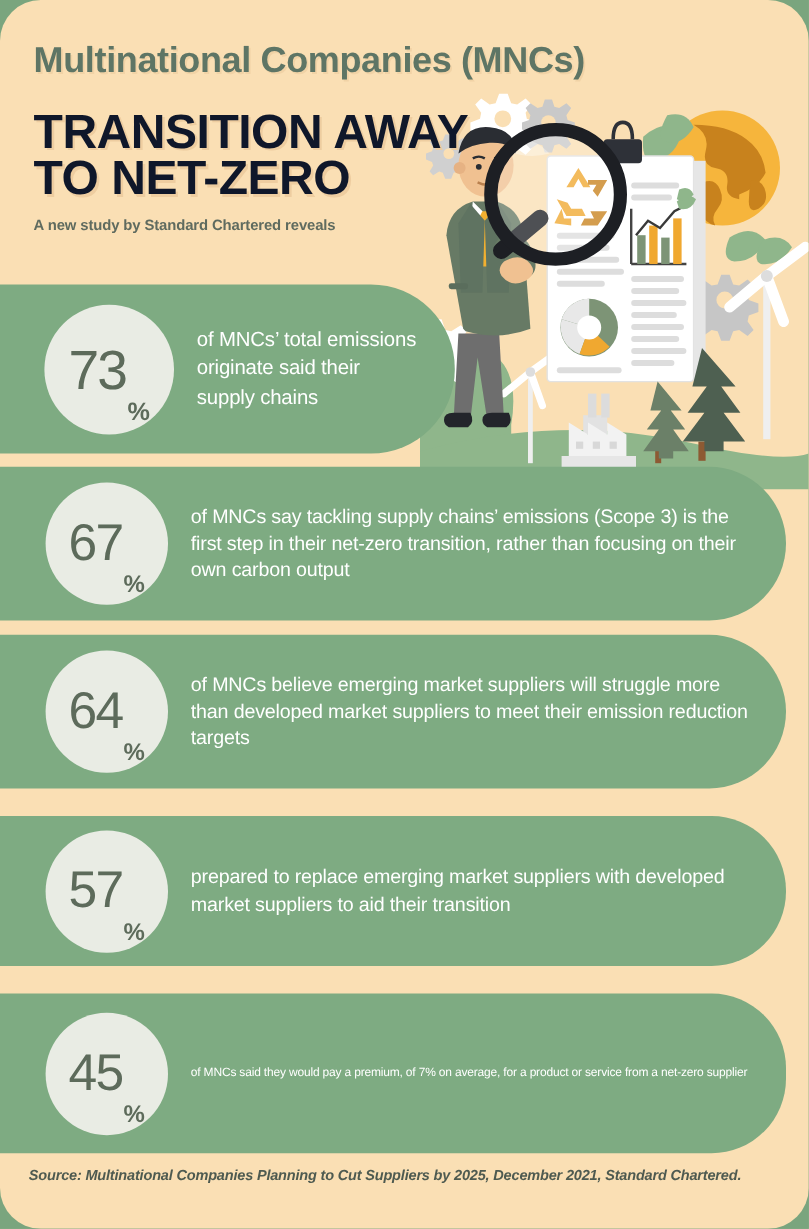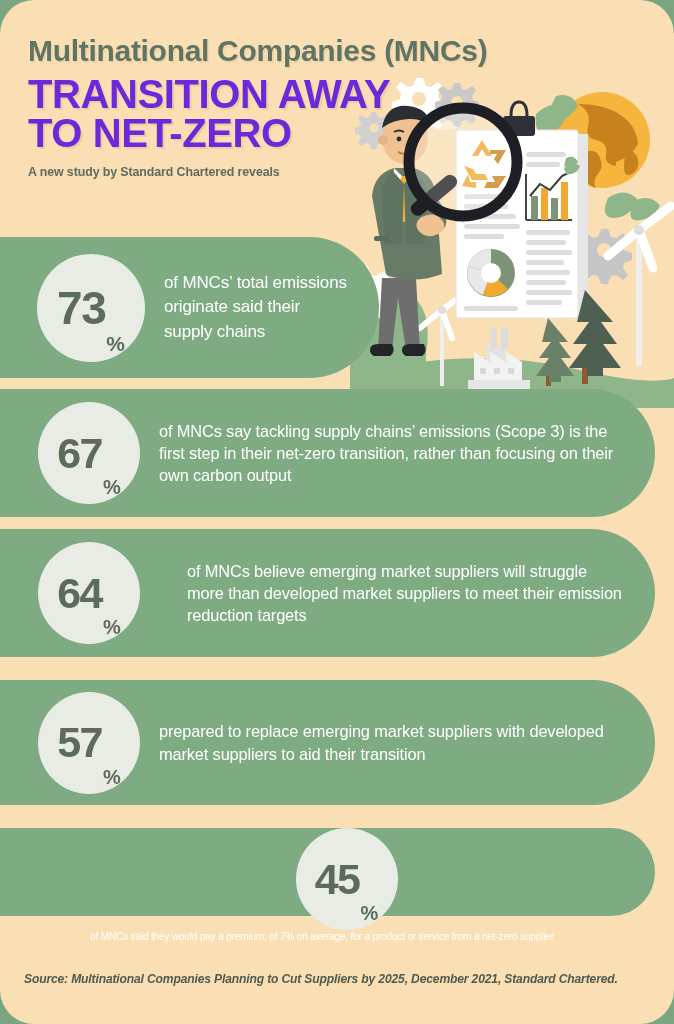--- a/index.html
+++ b/index.html
@@ -32,25 +32,25 @@
   }
   .eyebrow {
     font-size: 30px;
     font-weight: bold;
     color: #5e7565;
     letter-spacing: -0.3px;
     text-shadow: 1.5px 1.5px 0 rgba(240,210,165,0.95);
     white-space: nowrap;
   }
   .headline {
-    margin-top: 7px;
+    margin-top: 23px;
     font-size: 40px;
     line-height: 0.98;
     font-weight: bold;
-    color: #6d28d9;
+    color: #0f172a;
     letter-spacing: -0.4px;
     text-shadow: 2px 2px 0 rgba(236,203,157,0.9);
   }
   .headline .l2 { display: block; }
   .subtitle {
     margin-top: 12px;
     font-size: 12.4px;
     font-weight: bold;
     color: #5f6b5f;
     letter-spacing: -0.1px;
@@ -71,40 +71,40 @@
   .bars { position: absolute; left: 0; top: 0; width: 674px; height: 1024px; z-index: 30; }
   .bar {
     position: absolute;
     left: 0;
     background: #7eab82;
     display: flex;
     align-items: center;
   }
   .bar.r1 { top: 237px; height: 141px; width: 379px; border-radius: 0 70px 70px 0; }
   .bar.r2 { top: 389px; height: 128px; width: 655px; border-radius: 0 64px 64px 0; }
-  .bar.r3 { top: 529px; height: 128px; width: 655px; border-radius: 0 64px 64px 0; gap: 28px; }
+  .bar.r3 { top: 529px; height: 128px; width: 655px; border-radius: 0 64px 64px 0; }
   .bar.r4 { top: 680px; height: 125px; width: 655px; border-radius: 0 62px 62px 0; }
-  .bar.r5 { top: 828px; height: 88px; width: 655px; border-radius: 0 62px 62px 0; flex-direction: column; }
+  .bar.r5 { top: 828px; height: 133px; width: 655px; border-radius: 0 62px 62px 0; }
 
   .badge {
     flex: 0 0 auto;
     width: 102px;
     height: 102px;
     margin-left: 38px;
     border-radius: 50%;
     background: #e9ece4;
     display: flex;
     align-items: center;
     justify-content: center;
     color: #5d6b5b;
   }
   .bar.r1 .badge { width: 108px; height: 108px; margin-left: 37px; }
   .badge .num {
     font-size: 43px;
-    font-weight: bold;
+    font-weight: normal;
     letter-spacing: -1.5px;
     line-height: 1;
   }
   .bar.r1 .badge .num { font-size: 46px; }
   .badge .pct {
     font-size: 20px;
     font-weight: bold;
     line-height: 1;
     align-self: flex-end;
     margin-bottom: 7px;

